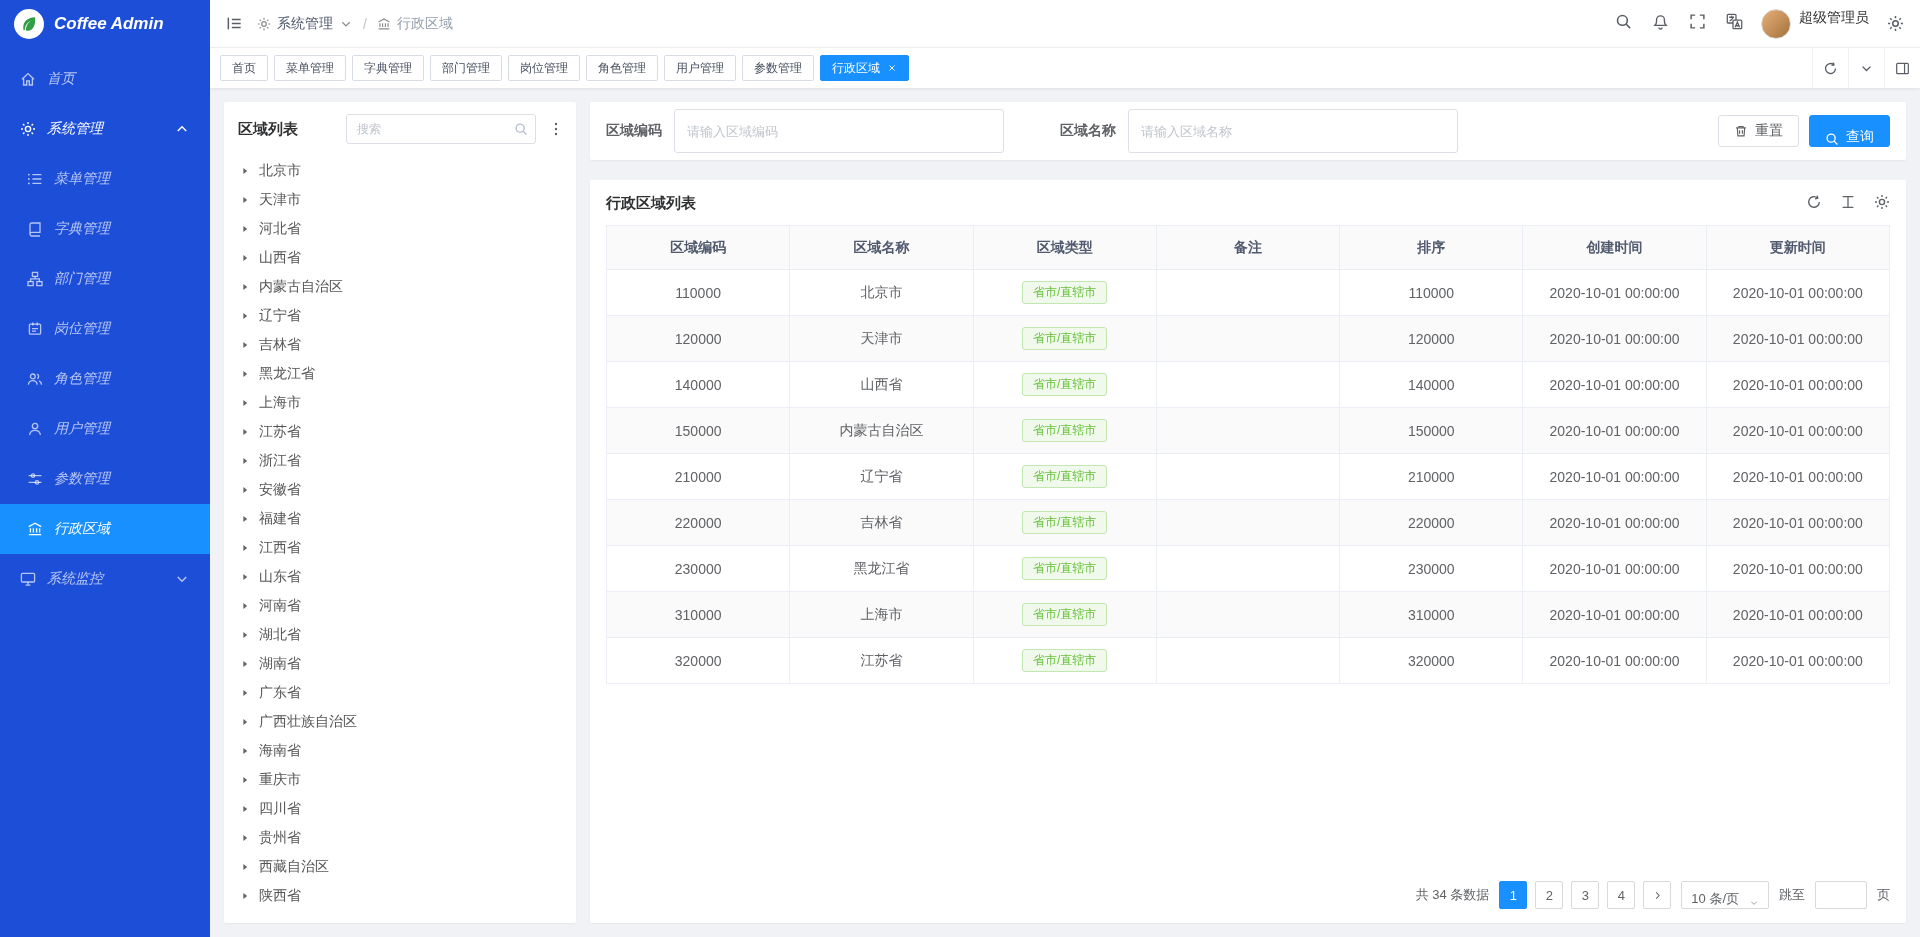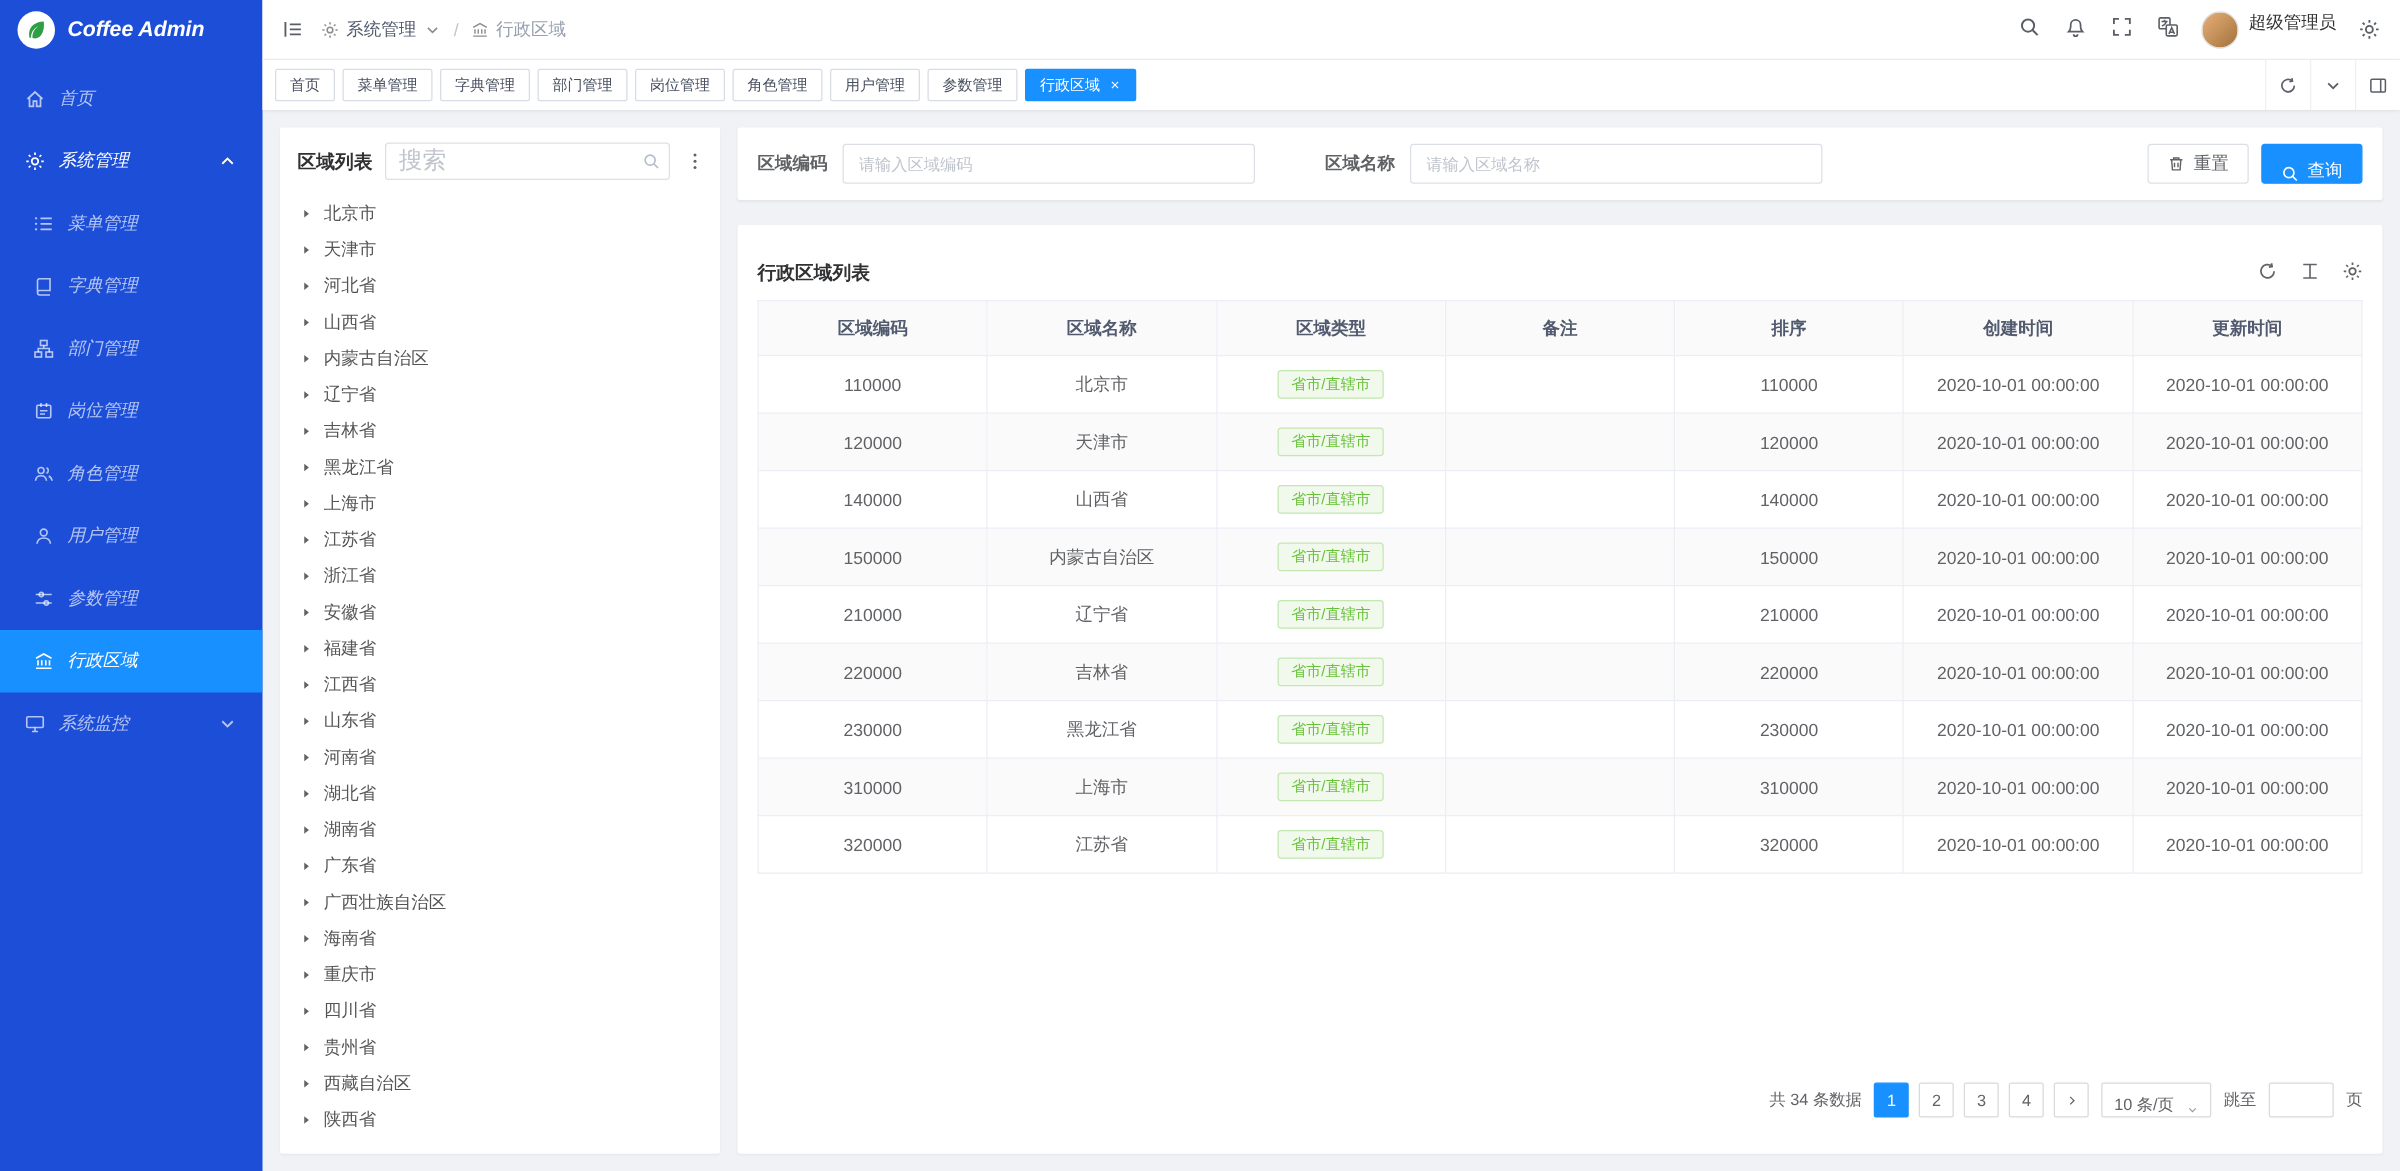--- a/index.html
+++ b/index.html
@@ -49,45 +49,45 @@
 
   
   .content{flex:1;display:flex;gap:14px;padding:14px;min-height:0;}
   .card{background:#fff;border-radius:2px;box-shadow:0 1px 2px rgba(0,0,0,.05);}
 
   
   .tree-card{flex:0 0 352px;display:flex;flex-direction:column;min-height:0;}
   .tree-head{display:flex;align-items:center;gap:10px;padding:12px 10px 8px 14px;}
   .tree-title{font-size:15px;font-weight:bold;color:#303133;white-space:nowrap;}
   .tree-search{flex:1;position:relative;display:flex;align-items:center;}
-  .tree-search input{width:100%;height:30px;border:1px solid #dcdfe6;border-radius:3px;padding:0 44px 0 10px;font-size:19px;color:#606266;outline:none;font-family:inherit;}
+  .tree-search input{width:100%;height:30px;border:1px solid #dcdfe6;border-radius:3px;padding:0 44px 0 10px;font-size:12px;color:#606266;outline:none;font-family:inherit;margin-left:38px;}
   .tree-search input::placeholder{color:#c0c4cc;}
   .tree-search .icon{position:absolute;right:8px;color:#b4bccc;font-size:14px;}
   .tree-dots{color:#606266;font-size:16px;cursor:pointer;padding:0 2px;}
   .tree-list{flex:1;overflow-y:auto;padding:4px 0 8px;}
   .tree-list::-webkit-scrollbar{width:7px;}
   .tree-list::-webkit-scrollbar-thumb{background:#d0d3d9;border-radius:4px;}
   .tree-list::-webkit-scrollbar-track{background:#f5f5f5;}
   .tree-item{height:29px;display:flex;align-items:center;gap:9px;padding:0 16px;font-size:14px;color:#555;cursor:pointer;white-space:nowrap;}
   .tree-caret{font-size:10px;color:#606266;}
 
   
   .right-col{flex:1;display:flex;flex-direction:column;gap:20px;min-width:0;}
   .filter-card{flex:0 0 58px;display:flex;align-items:center;gap:12px;padding:0 16px;}
   .f-label{font-weight:bold;color:#606266;font-size:14px;white-space:nowrap;}
-  .f-input{width:330px;height:32px;border:1px solid #dcdfe6;border-radius:3px;padding:0 12px;font-size:13px;color:#606266;outline:none;font-family:inherit;}
+  .f-input{width:330px;height:44px;border:1px solid #dcdfe6;border-radius:3px;padding:0 12px;font-size:13px;color:#606266;outline:none;font-family:inherit;}
   .f-input::placeholder{color:#c0c4cc;}
   .ml{margin-left:44px;}
   .filter-actions{margin-left:auto;display:flex;gap:10px;}
   .btn{height:32px;display:inline-flex;align-items:center;gap:7px;padding:0 15px;border-radius:3px;font-size:14px;cursor:pointer;border:1px solid #dcdfe6;background:#fff;color:#606266;font-family:inherit;}
   .btn .icon{font-size:14px;}
   .btn-primary{background:#1890ff;border-color:#1890ff;color:#fff;align-items:flex-end;}
 
   
-  .table-card{flex:1;display:flex;flex-direction:column;min-height:0;padding:29px 16px;}
+  .table-card{flex:1;display:flex;flex-direction:column;min-height:0;padding:14px 16px;}
   .table-head{display:flex;align-items:center;margin-bottom:12px;flex:0 0 auto;}
   .table-title{font-size:15px;font-weight:bold;color:#303133;}
   .table-tools{margin-left:auto;display:flex;gap:18px;color:#5f6368;}
   .table-tools .icon{font-size:16px;cursor:pointer;}
   table{width:100%;border-collapse:collapse;table-layout:fixed;}
   th,td{border:1px solid #ebeef5;text-align:center;font-size:14px;overflow:hidden;white-space:nowrap;}
   th{background:#fafafa;height:44px;color:#515a6e;font-weight:bold;}
   td{height:46px;color:#606266;}
   tbody tr:nth-child(even){background:#fafafa;}
   .badge{display:inline-block;padding:3px 10px;font-size:12px;color:#67c23a;background:#f0f9eb;border:1px solid #c2e7b0;border-radius:3px;line-height:1.3;}

